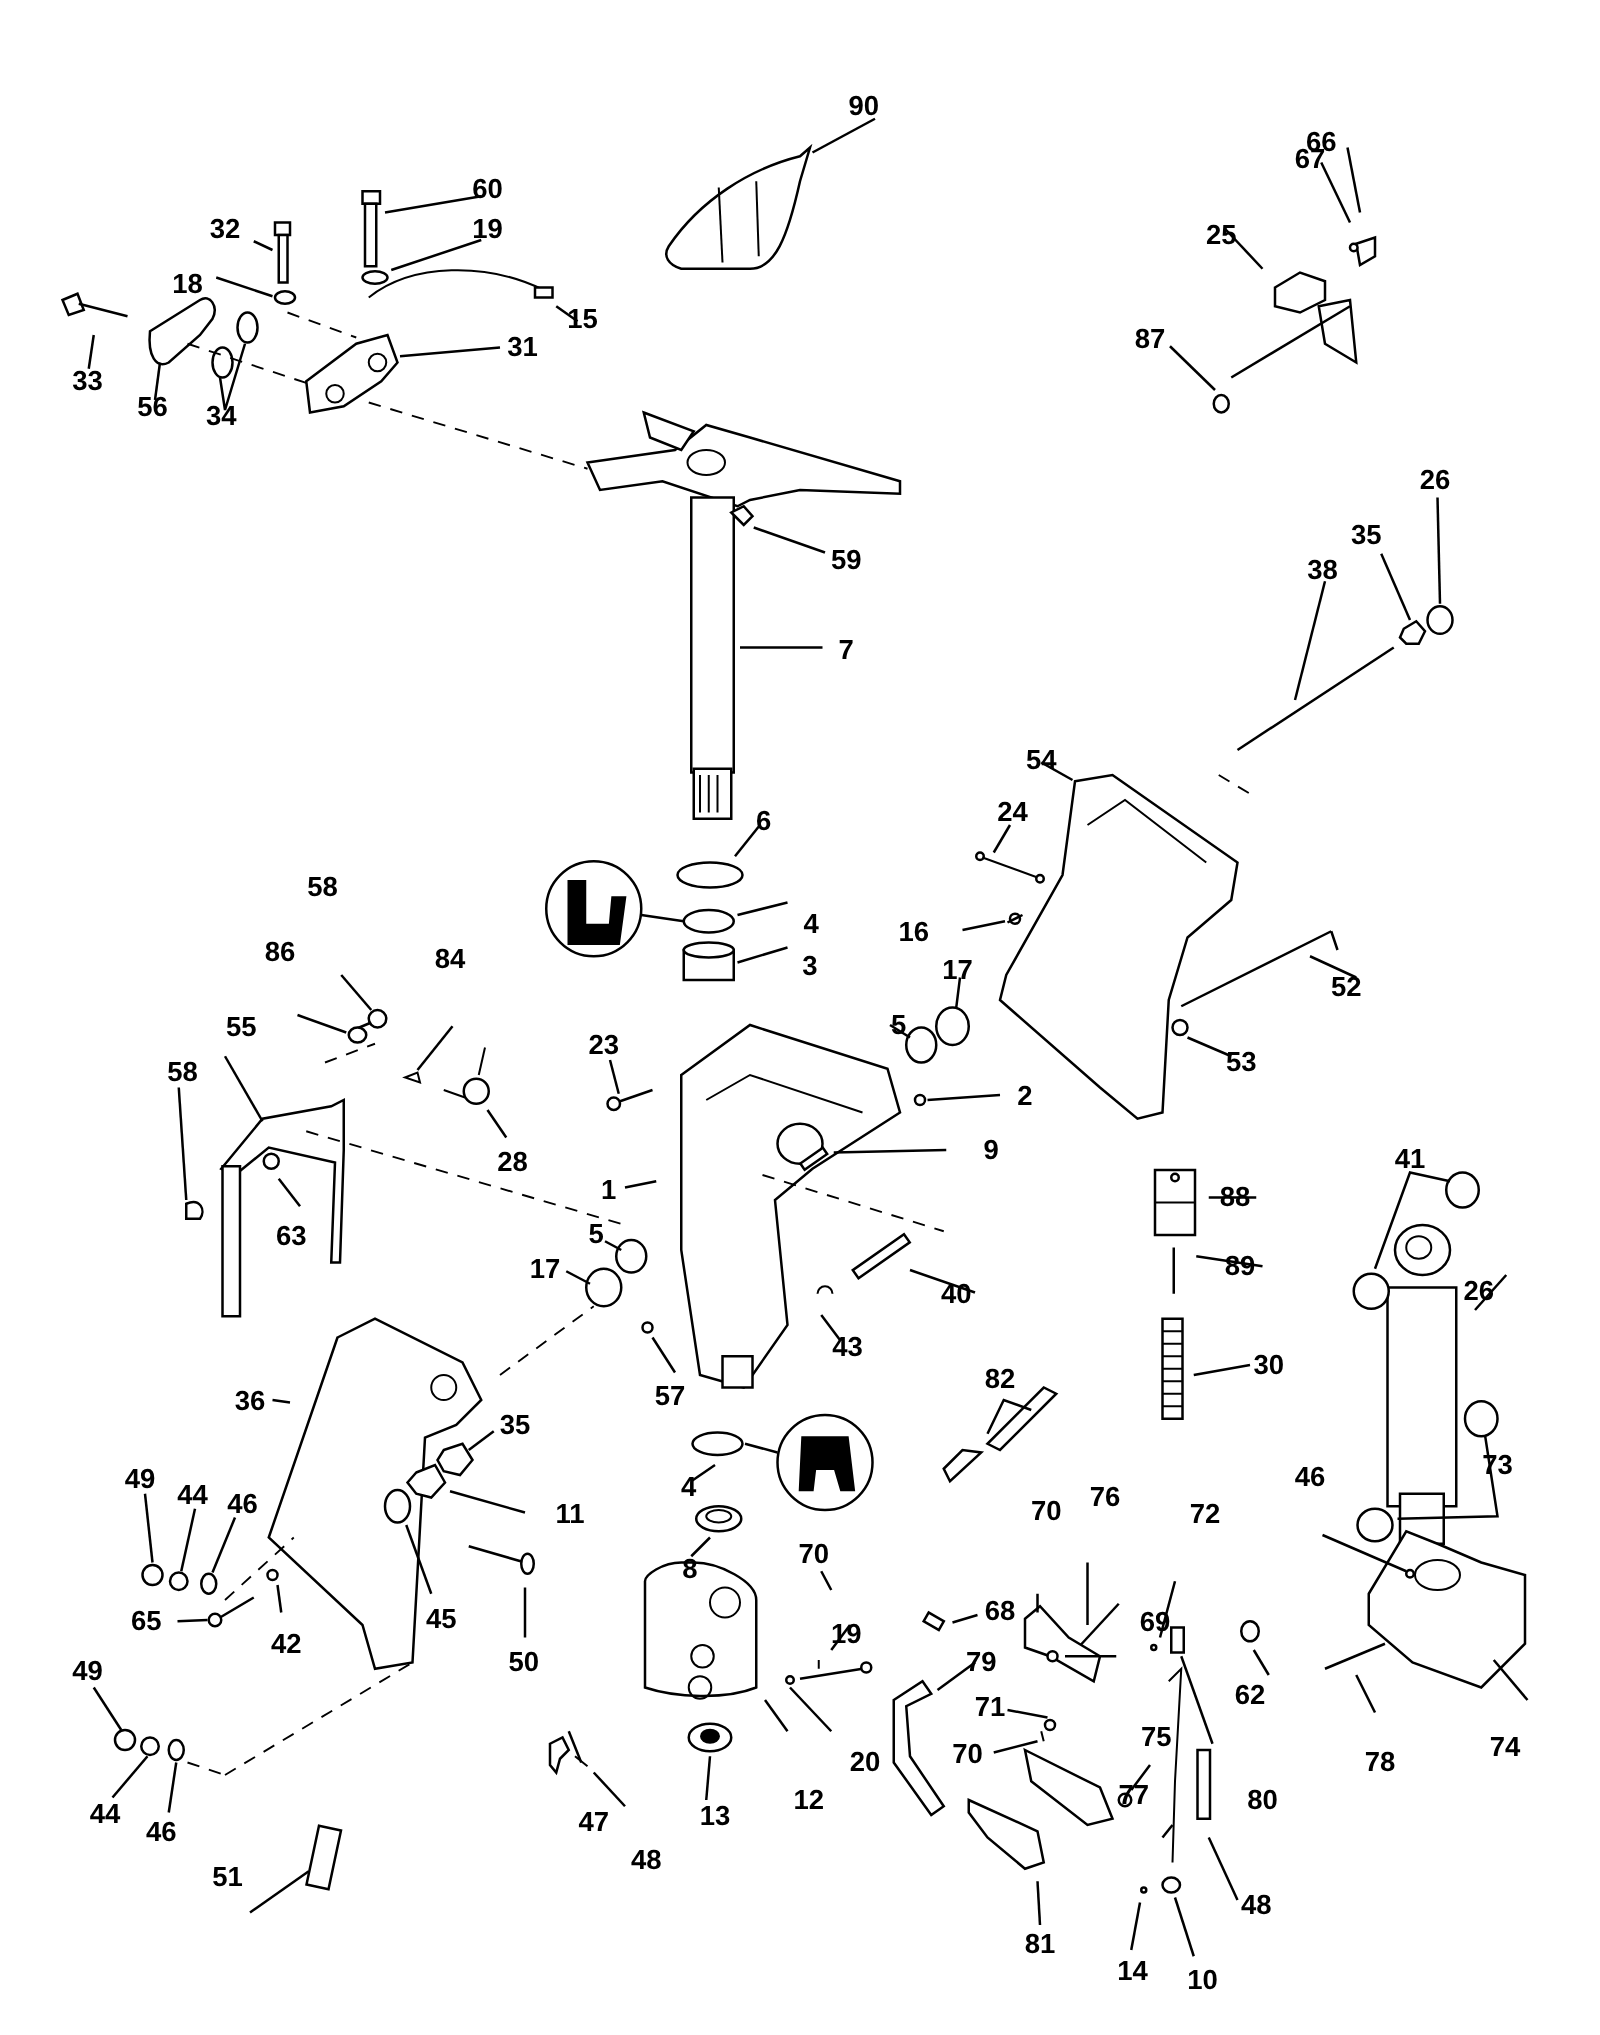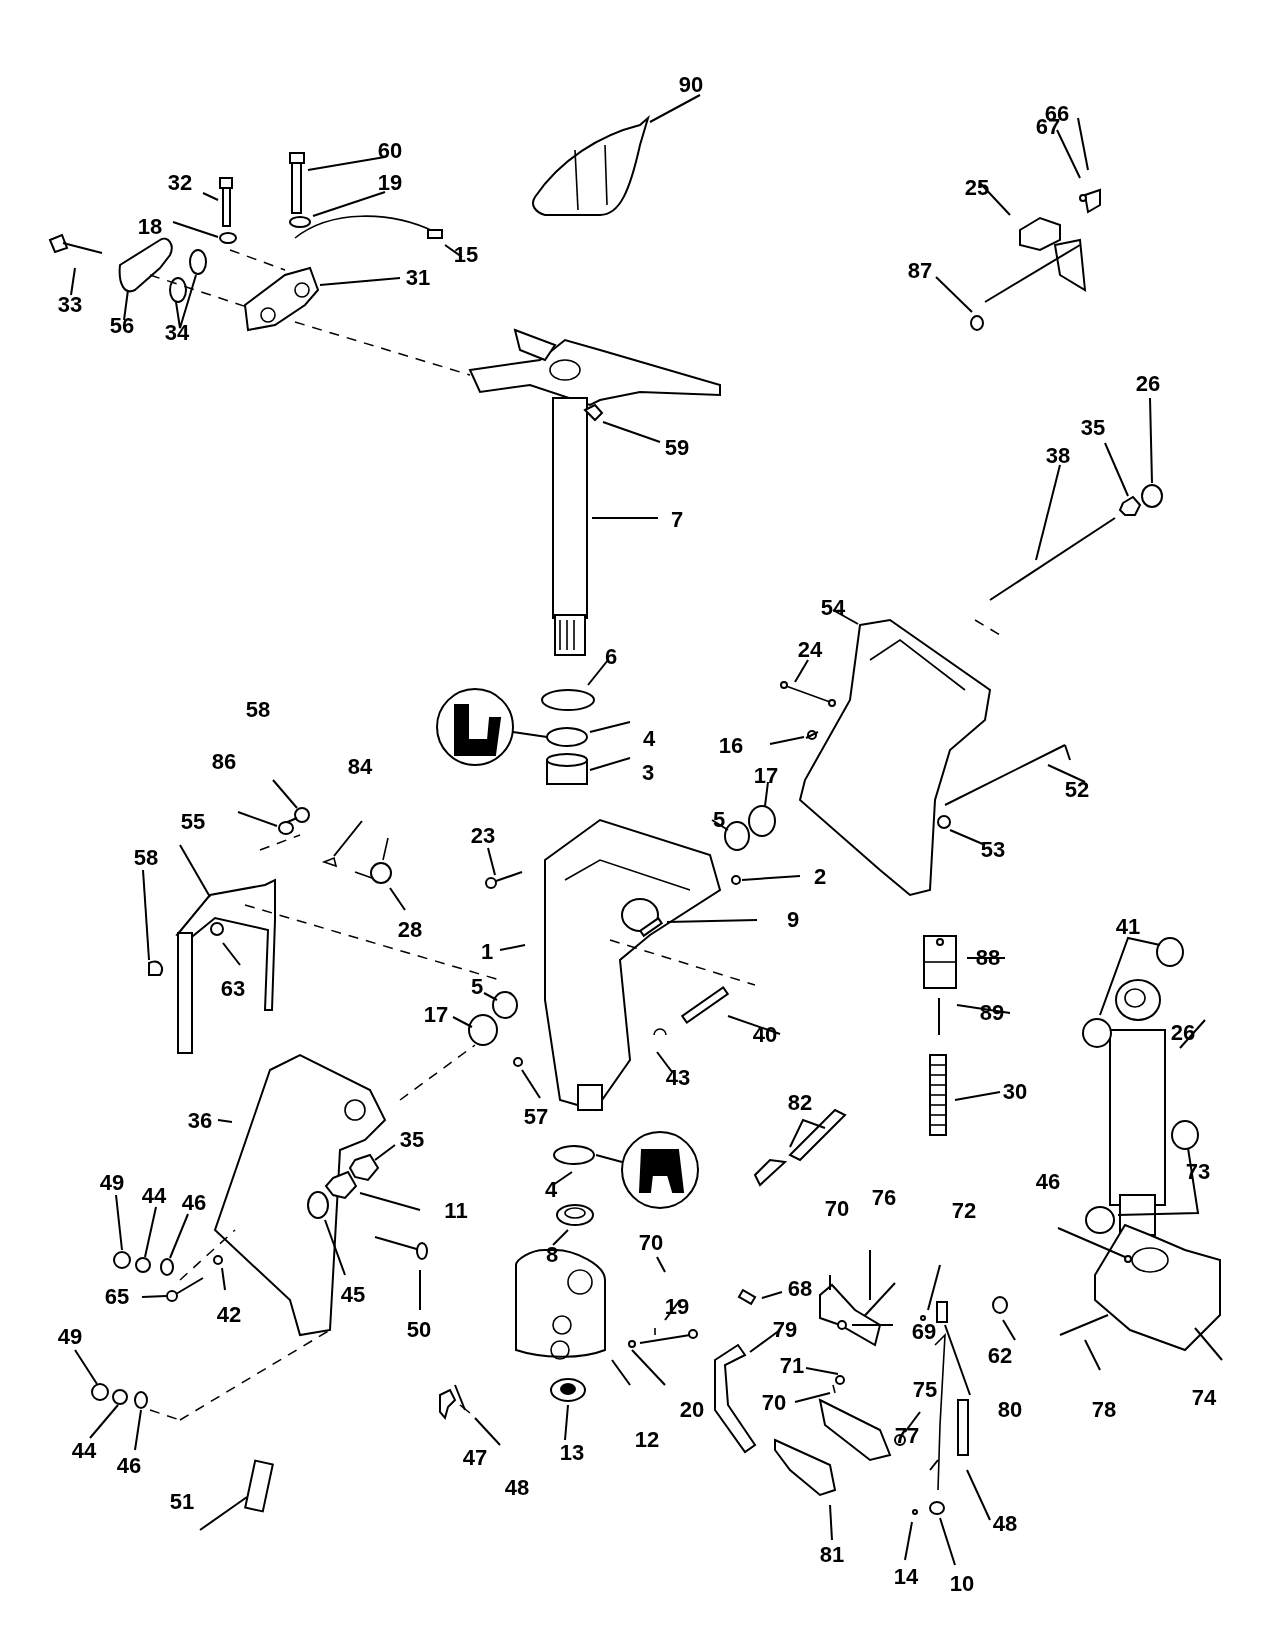--- a/index.html
+++ b/index.html
@@ -436,31 +436,31 @@
 <div class="lbl" style="left:1198px;top:1172px">73</div>
 <div class="lbl" style="left:551px;top:1190px">4</div>
 <div class="lbl" style="left:456px;top:1211px">11</div>
 <div class="lbl" style="left:1048px;top:1182px">46</div>
 <div class="lbl" style="left:884px;top:1198px">76</div>
 <div class="lbl" style="left:837px;top:1209px">70</div>
 <div class="lbl" style="left:964px;top:1211px">72</div>
 <div class="lbl" style="left:552px;top:1255px">8</div>
 <div class="lbl" style="left:651px;top:1243px">70</div>
 <div class="lbl" style="left:800px;top:1289px">68</div>
-<div class="lbl" style="left:924px;top:1332px">69</div>
+<div class="lbl" style="left:924px;top:1298px">69</div>
 <div class="lbl" style="left:1000px;top:1356px">62</div>
 <div class="lbl" style="left:117px;top:1297px">65</div>
 <div class="lbl" style="left:229px;top:1315px">42</div>
 <div class="lbl" style="left:353px;top:1295px">45</div>
 <div class="lbl" style="left:677px;top:1307px">19</div>
 <div class="lbl" style="left:785px;top:1330px">79</div>
 <div class="lbl" style="left:792px;top:1366px">71</div>
 <div class="lbl" style="left:774px;top:1403px">70</div>
 <div class="lbl" style="left:925px;top:1390px">75</div>
-<div class="lbl" style="left:1010px;top:1410px">80</div>
+<div class="lbl" style="left:1010px;top:1440px">80</div>
 <div class="lbl" style="left:1104px;top:1410px">78</div>
 <div class="lbl" style="left:1204px;top:1398px">74</div>
 <div class="lbl" style="left:419px;top:1330px">50</div>
 <div class="lbl" style="left:70px;top:1337px">49</div>
 <div class="lbl" style="left:84px;top:1451px">44</div>
 <div class="lbl" style="left:129px;top:1466px">46</div>
 <div class="lbl" style="left:182px;top:1502px">51</div>
 <div class="lbl" style="left:475px;top:1458px">47</div>
 <div class="lbl" style="left:517px;top:1488px">48</div>
 <div class="lbl" style="left:572px;top:1453px">13</div>

